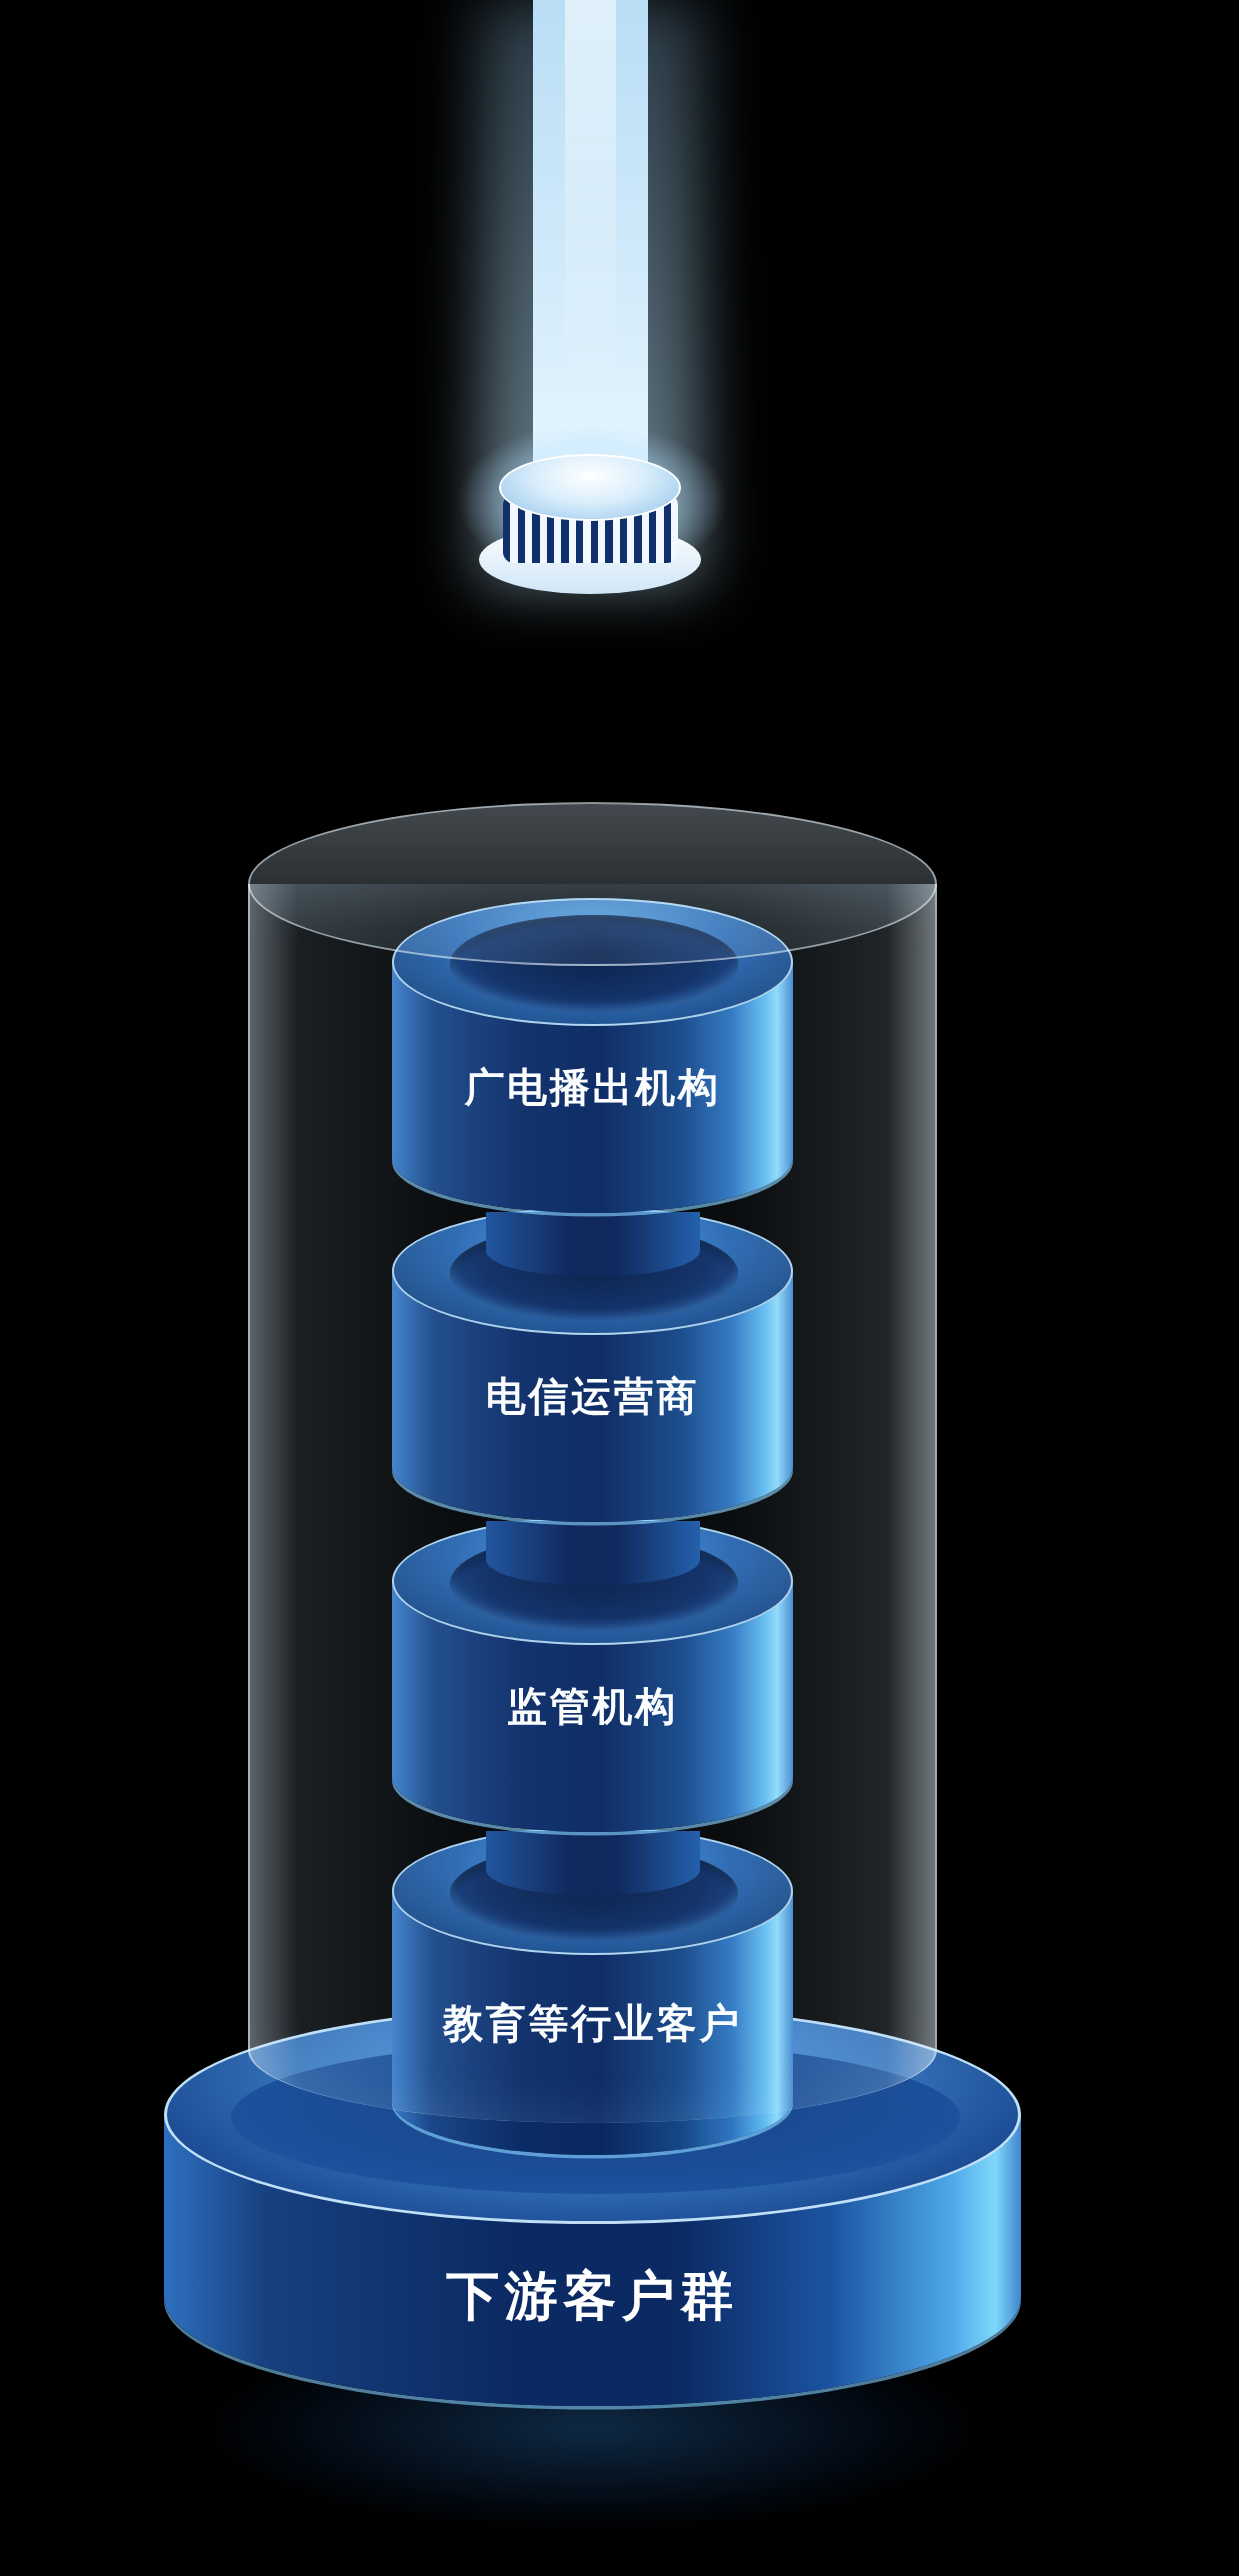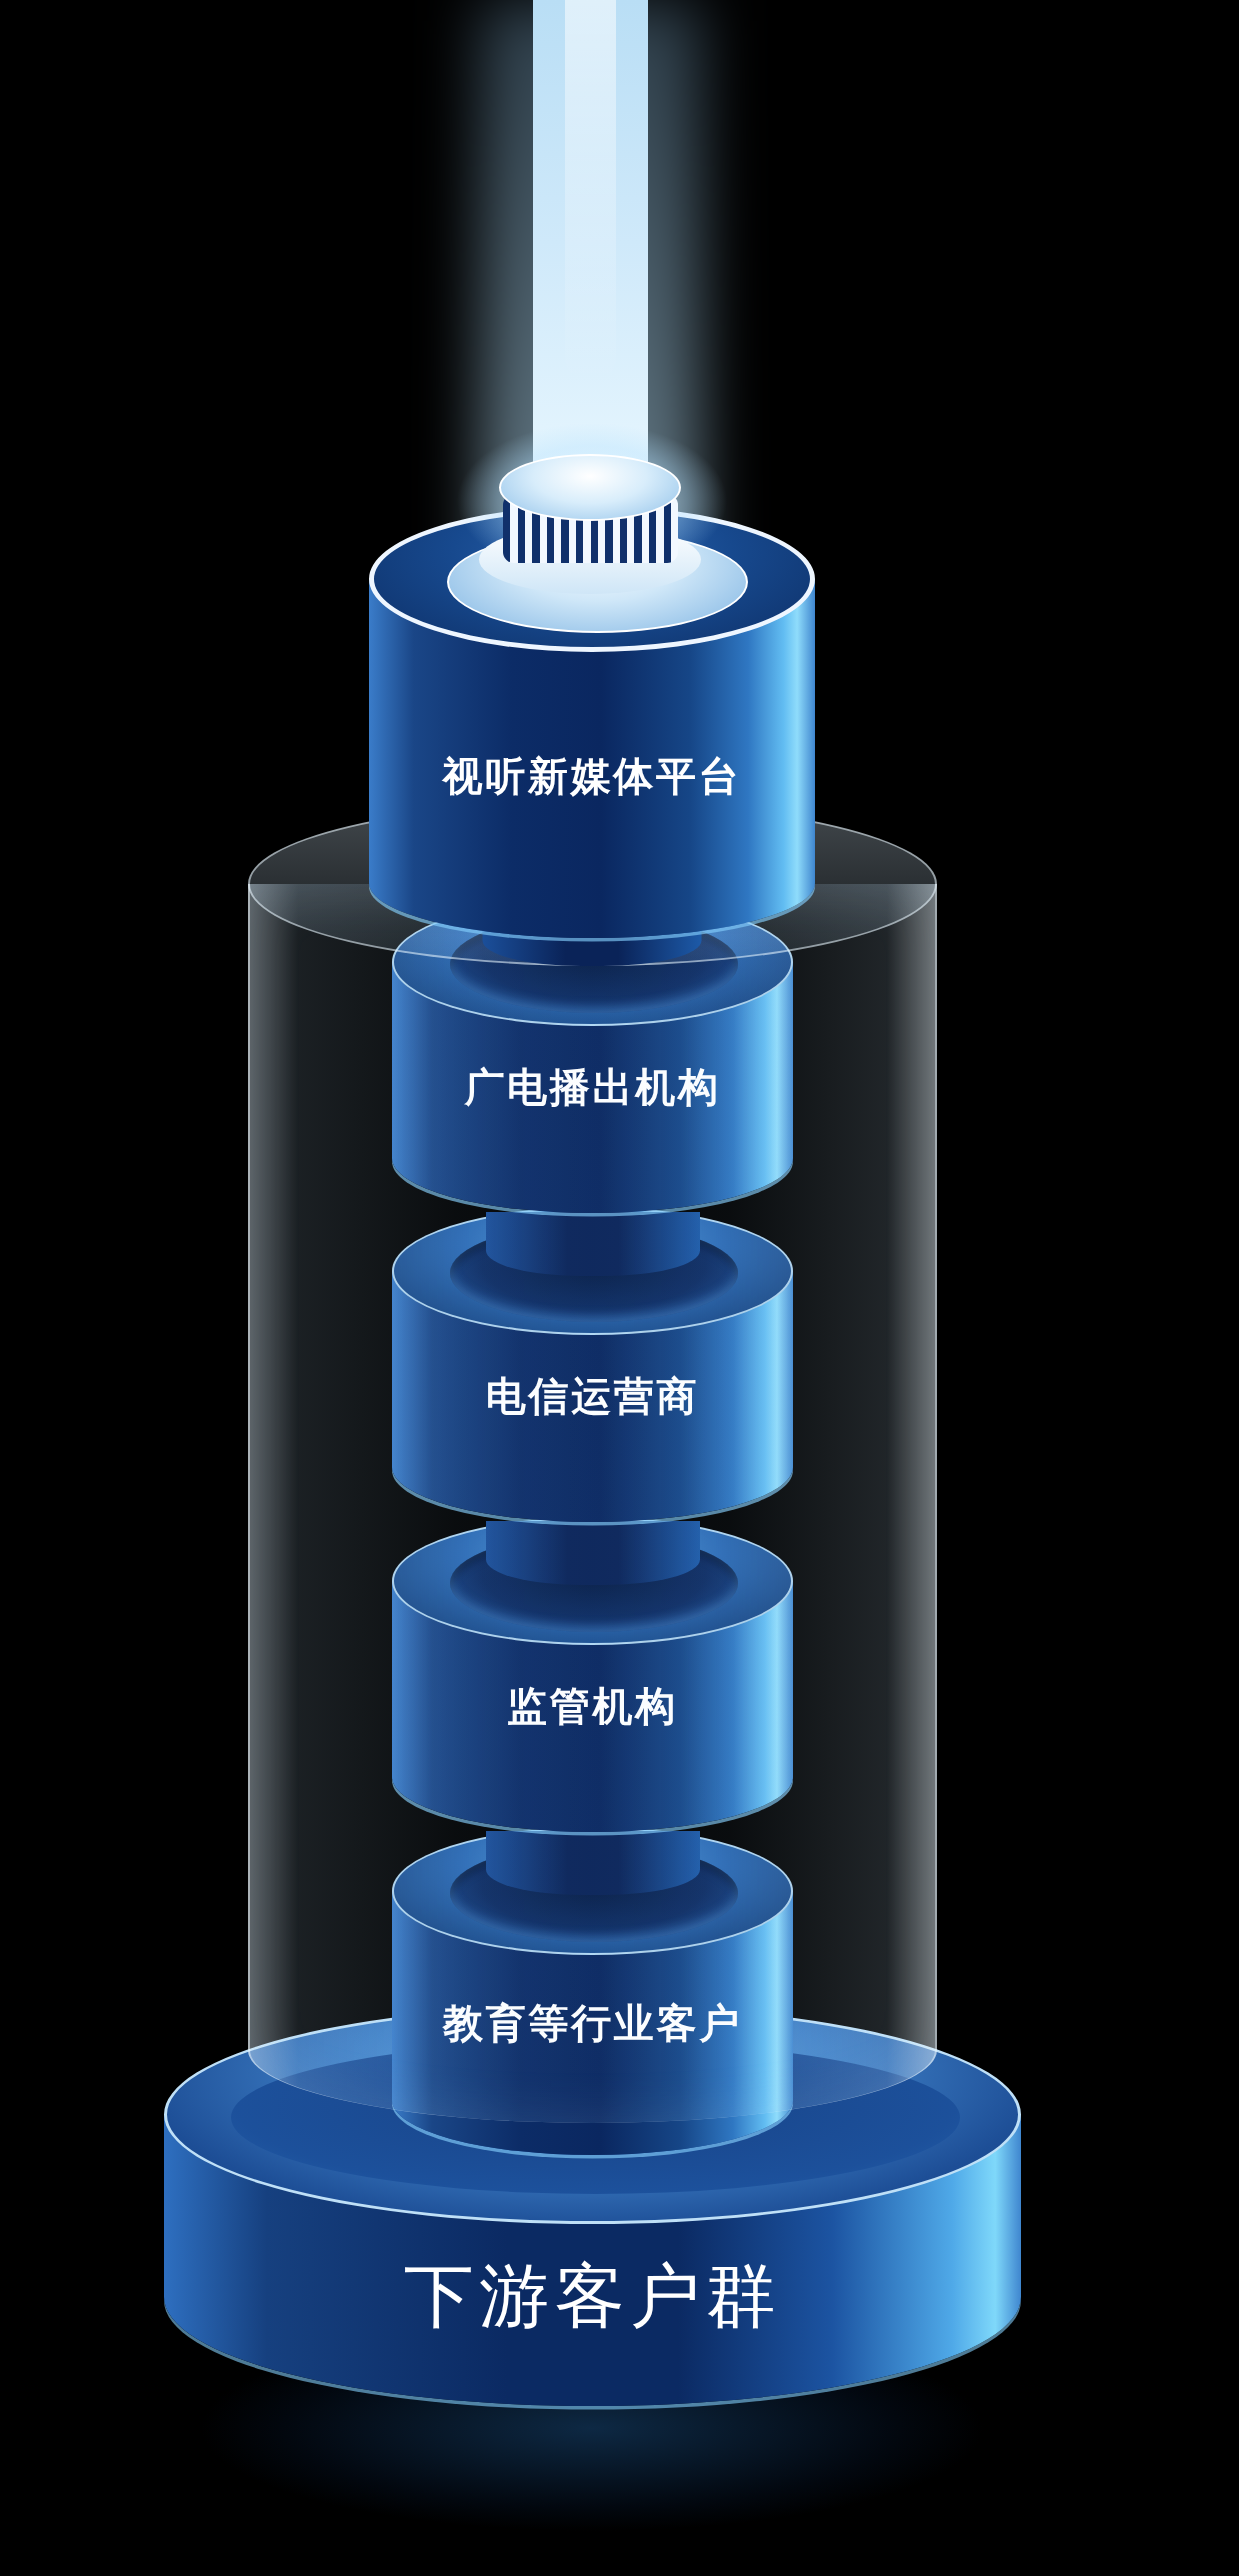--- a/index.html
+++ b/index.html
@@ -82,21 +82,21 @@
     display:flex;align-items:center;justify-content:center;padding-top:73px;box-sizing:border-box;
     background:linear-gradient(90deg,#2e6fc0 0%,#16407f 12%,#0b2a63 40%,#0b2a63 60%,#1c54a2 78%,#4fa9e8 92%,#7fd8fa 97%,#3f86cf 100%);
     border-radius:0 0 50% 50% / 0 0 109px 109px;
     box-shadow:0 3.6px 0 rgba(130,205,250,0.6);}
   .base .base-top{position:absolute;left:0;right:0;top:0;height:219px;border-radius:50%;box-sizing:border-box;
     background:radial-gradient(ellipse at 50% 30%, #6fb1e6 0%, #3e7fc6 40%, #1d4e96 75%, #163f80 100%);
     border:3.6px solid #bfe0f7;}
   .base .base-recess{position:absolute;left:64px;top:33px;width:729px;height:153px;border-radius:50%;
     background:radial-gradient(ellipse at 50% 40%, #123a7e 0%, #1b4f9a 70%, #2a68b2 100%);
     opacity:0.92;}
-  .base .base-label{color:#fff;font-weight:400;font-size:70px;letter-spacing:5.5px;white-space:nowrap;}
+  .base .base-label{color:#fff;font-weight:700;font-size:53px;letter-spacing:5.5px;white-space:nowrap;}
 
   
   .cap-glow{left:419px;top:401px;width:346px;height:200px;z-index:32;border-radius:50%;
     background:radial-gradient(closest-side, rgba(215,240,255,0.9), rgba(180,225,255,0.35) 55%, transparent 78%);}
   .cap{left:499px;top:454px;width:182px;height:146px;z-index:34;position:absolute;}
   .cap .cap-flange{position:absolute;left:-20px;top:71px;width:222px;height:69px;border-radius:50%;
     background:linear-gradient(180deg,#ffffff,#cfe6f7);}
   .cap .cap-stripes{position:absolute;left:3.6px;top:40px;width:175px;height:69px;border-radius:11px;
     background:repeating-linear-gradient(90deg,#10306b 0 7.3px,#f2f8ff 7.3px 14.6px);}
   .cap .cap-top{position:absolute;left:0;top:0;width:182px;height:67px;border-radius:50%;box-sizing:border-box;
@@ -160,29 +160,20 @@
     <div class="top">
       <div class="hole"></div>
     </div>
   </div>
 
   <div class="glass">
     <div class="glass-body"></div>
     <div class="glass-top"></div>
   </div>
 
-  <div class="seg seg1">
-    <div class="neck"></div>
-    <div class="body">
-      <span class="label">视听新媒体平台</span>
-    </div>
-    <div class="top">
-      <div class="lip"></div>
-    </div>
-  </div>
 
   <div class="abs cap-glow"></div>
   <div class="cap">
     <div class="cap-flange"></div>
     <div class="cap-stripes"></div>
     <div class="cap-top"></div>
   </div>
 
 </div>
 

